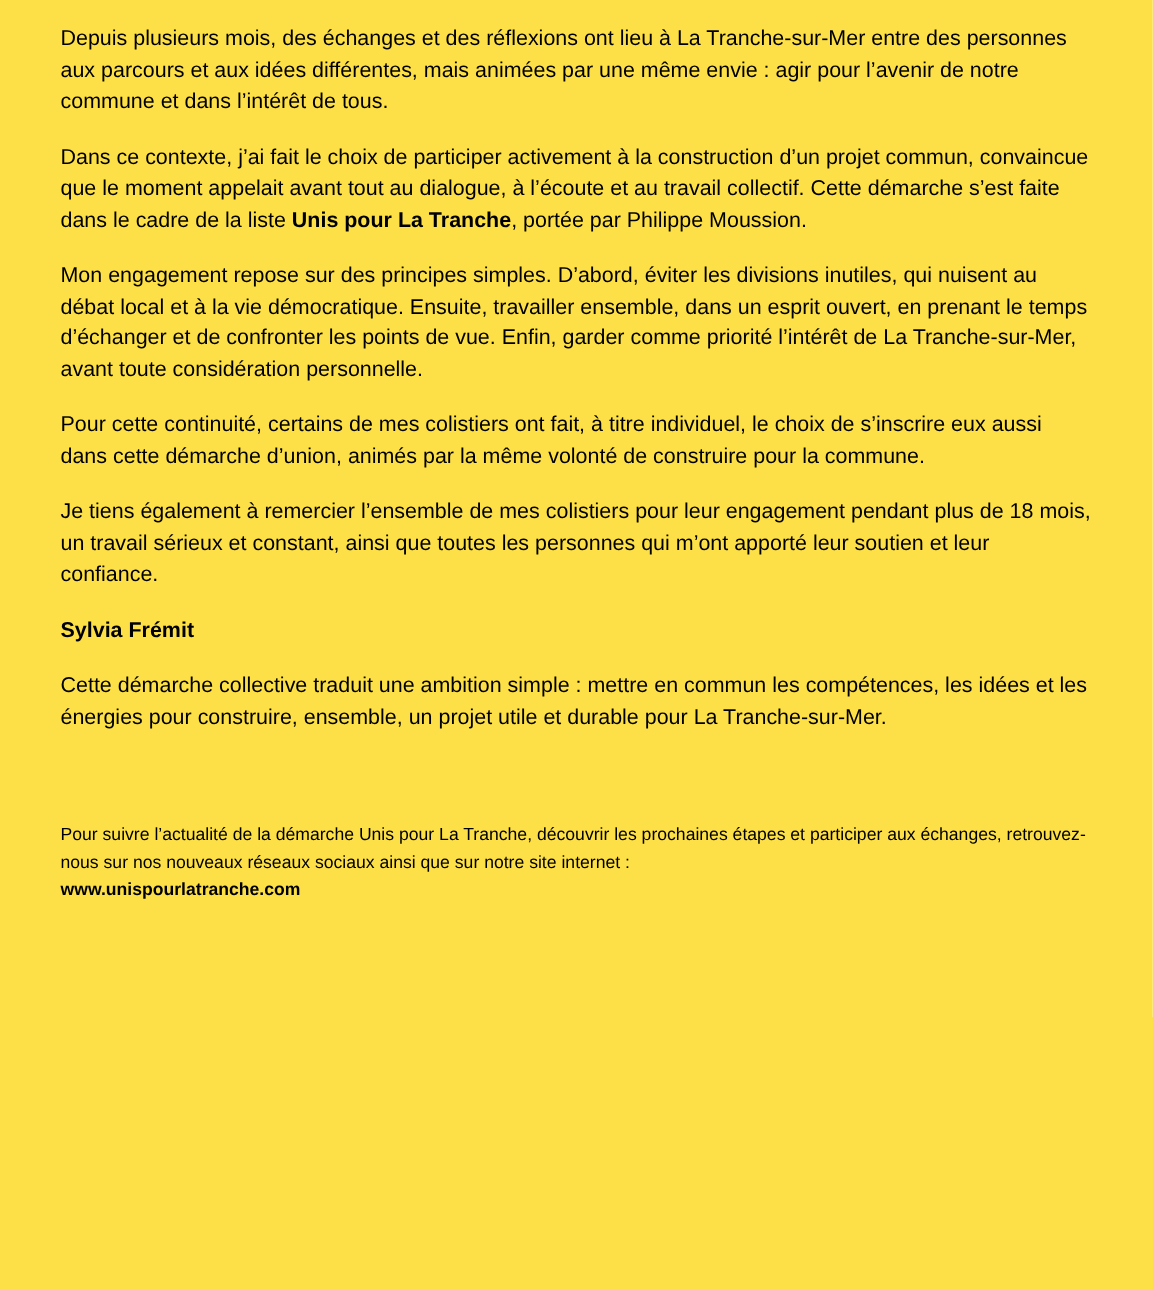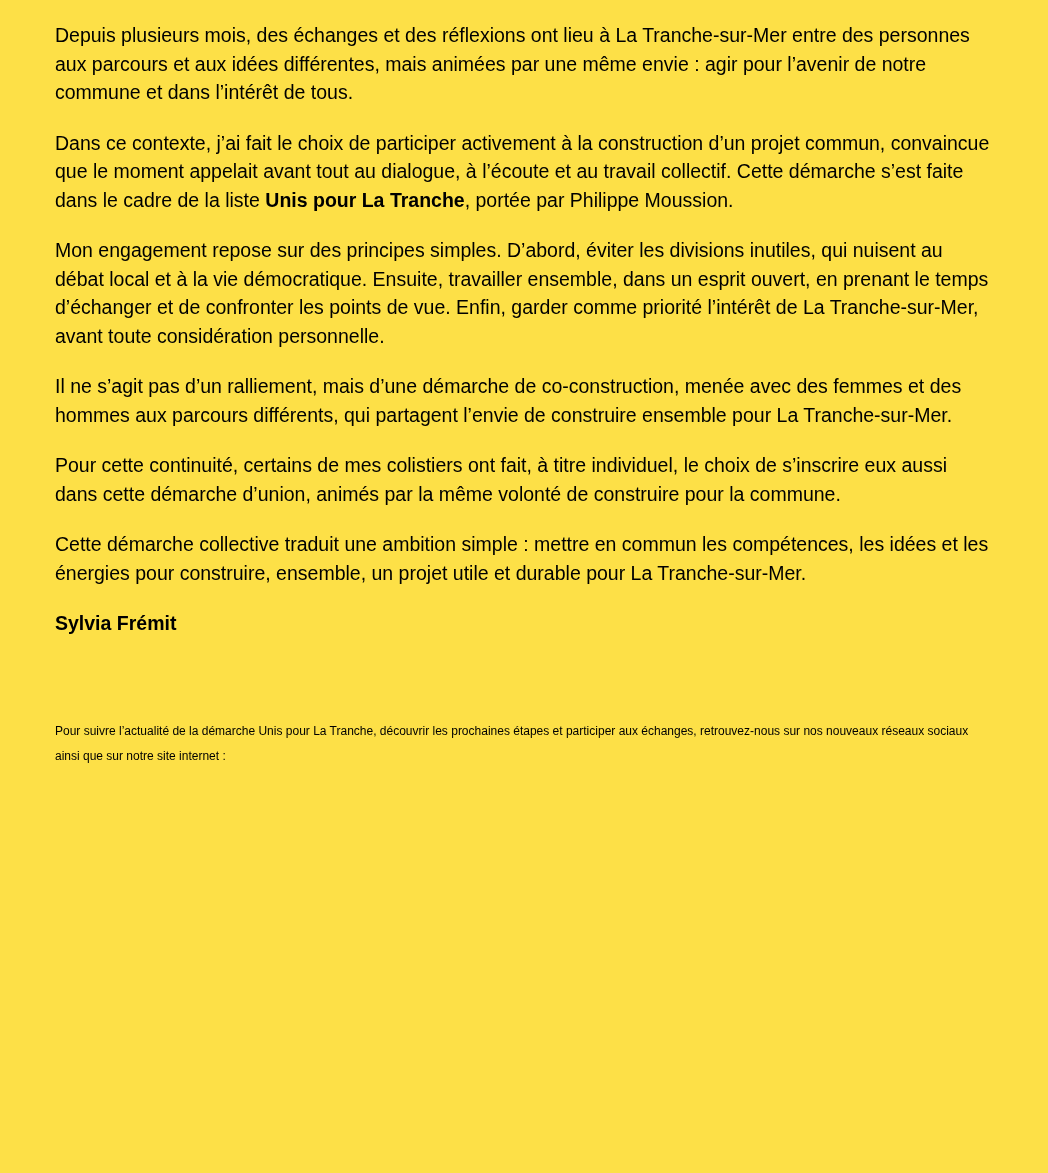--- a/index.html
+++ b/index.html
@@ -35,47 +35,48 @@
   .signature {
     font-weight: 700;
   }
   .footer {
     margin-top: 81px;
     font-size: 16px;
     line-height: 25px;
   }
   .footer .footer-para {
     margin: 0;
-    font-size: 12px;
+    font-size: 16px;
     line-height: 25px;
   }
   .footer .website {
     font-weight: 700;
     font-size: 16px;
     line-height: 25px;
   }
 </style>
 </head>
 <body>
 
 <div class="page" data-name="letter-document">
 
   <p class="para" data-name="paragraph-intro"><span data-name="text-run">Depuis plusieurs mois, des échanges et des réflexions ont lieu à La Tranche-sur-Mer entre des personnes aux parcours et aux idées différentes, mais animées par une même envie : agir pour l’avenir de notre commune et dans l’intérêt de tous.</span></p>
 
   <p class="para" data-name="paragraph-context"><span data-name="text-run">Dans ce contexte, j’ai fait le choix de participer activement à la construction d’un projet commun, convaincue que le moment appelait avant tout au dialogue, à l’écoute et au travail collectif. Cette démarche s’est faite dans le cadre de la liste </span><span data-name="bold-text-run">Unis pour La Tranche</span><span data-name="text-run">, portée par Philippe Moussion.</span></p>
 
   <p class="para" data-name="paragraph-principles"><span data-name="text-run">Mon engagement repose sur des principes simples. D’abord, éviter les divisions inutiles, qui nuisent au débat local et à la vie démocratique. Ensuite, travailler ensemble, dans un esprit ouvert, en prenant le temps d’échanger et de confronter les points de vue. Enfin, garder comme priorité l’intérêt de La Tranche-sur-Mer, avant toute considération personnelle.</span></p>
 
-  <p class="para" data-name="paragraph-coconstruction"><span data-name="text-run">Il ne s’agit pas d’un ralliement, mais d’une démarche de co-construction, menée avec des femmes et des hommes aux parcours différents, qui partagent l’envie de construire ensemble pour La Tranche-sur-Mer.</span></p>
 
   <p class="para" data-name="paragraph-colistiers-union"><span data-name="text-run">Pour cette continuité, certains de mes colistiers ont fait, à titre individuel, le choix de s’inscrire eux aussi dans cette démarche d’union, animés par la même volonté de construire pour la commune.</span></p>
 
 
+  <p class="para" data-name="paragraph-remerciements"><span data-name="text-run">Je tiens également à remercier l’ensemble de mes colistiers pour leur engagement pendant plus de 18 mois, un travail sérieux et constant, ainsi que toutes les personnes qui m’ont apporté leur soutien et leur confiance.</span></p>
+
+  <p class="para signature" data-name="signature-name">Sylvia Frémit</p>
 
   <p class="para" data-name="paragraph-ambition"><span data-name="text-run">Cette démarche collective traduit une ambition simple : mettre en commun les compétences, les idées et les énergies pour construire, ensemble, un projet utile et durable pour La Tranche-sur-Mer.</span></p>
 
-  <p class="para signature" data-name="signature-name">Sylvia Frémit</p>
-
   <div class="footer" data-name="footer-note">
     <p class="footer-para" data-name="footer-paragraph"><span data-name="text-run">Pour suivre l’actualité de la démarche </span><span data-name="bold-text-run">Unis pour La Tranche</span><span data-name="text-run">, découvrir les prochaines étapes et participer aux échanges, retrouvez-nous sur nos </span><span data-name="bold-text-run">nouveaux réseaux sociaux</span><span data-name="text-run"> ainsi que sur notre </span><span data-name="bold-text-run">site internet</span><span data-name="text-run"> :</span></p>
+    <div class="website" data-name="website-url">www.unispourlatranche.com</div>
   </div>
 
 </div>
 
 </body></html>

